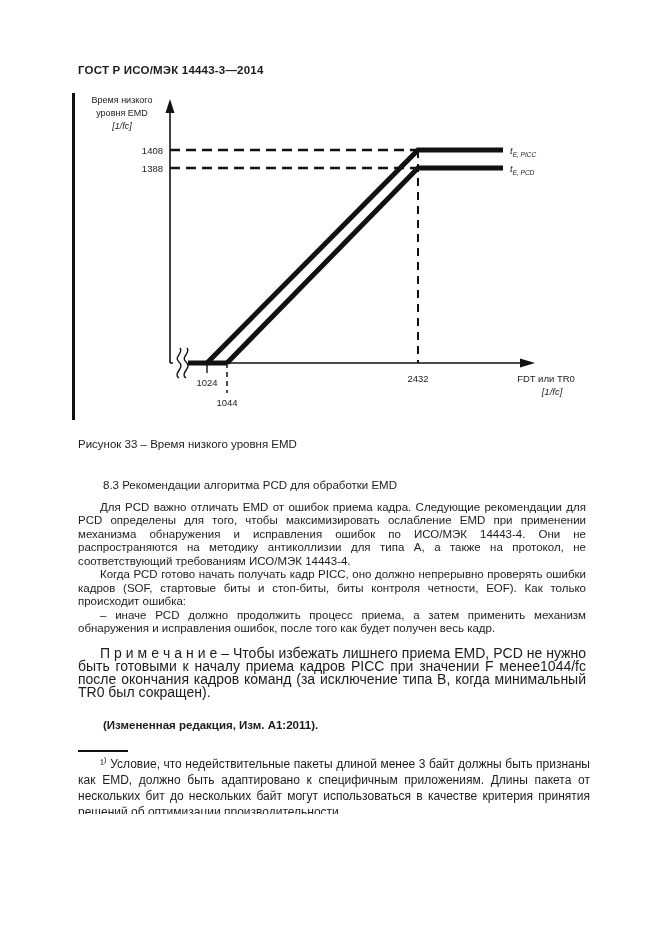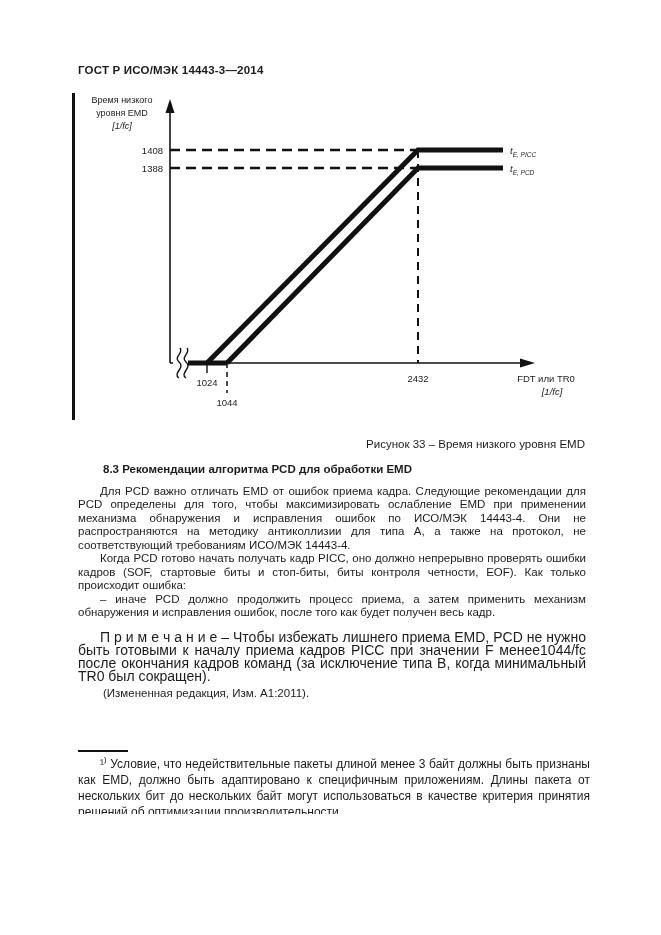--- a/index.html
+++ b/index.html
@@ -15,36 +15,36 @@
     position:absolute;left:78px;top:64px;
     font-size:11.5px;font-weight:bold;letter-spacing:.2px;
   }
   .change-bar{
     position:absolute;left:72px;top:93px;
     width:3px;height:327px;background:#111;
   }
   .figure-svg{position:absolute;left:75px;top:92px;}
   .fig-caption{
     position:absolute;left:78px;top:438px;width:507px;
-    text-align:right;font-size:11.5px;
+    text-align:left;font-size:11.5px;
   }
   .content{
     position:absolute;left:78px;top:463px;width:508px;
     font-size:11.5px;line-height:13.5px;text-align:justify;
   }
   .content .heading{
-    font-weight:bold;text-indent:25px;text-align:left;
-    margin:0 0 8px 0;
+    font-weight:normal;text-indent:25px;text-align:left;
+    margin:16px 0 8px 0;
   }
   .content p{margin:0;text-indent:22px;}
   .content p.note{
     font-size:14px;line-height:13px;margin-top:11px;
   }
   .content p.amended{
-    font-weight:normal;margin-top:4px;text-indent:25px;text-align:left;
+    font-weight:bold;margin-top:20px;text-indent:25px;text-align:left;
   }
   .footnote-block{
     position:absolute;left:78px;top:750px;width:512px;
     font-size:12px;line-height:16px;text-align:justify;
   }
   .footnote-rule{
     width:50px;height:0;border-top:2px solid #111;margin-bottom:4px;
   }
   .footnote-block p{margin:0;text-indent:22px;}
   .page-number{

